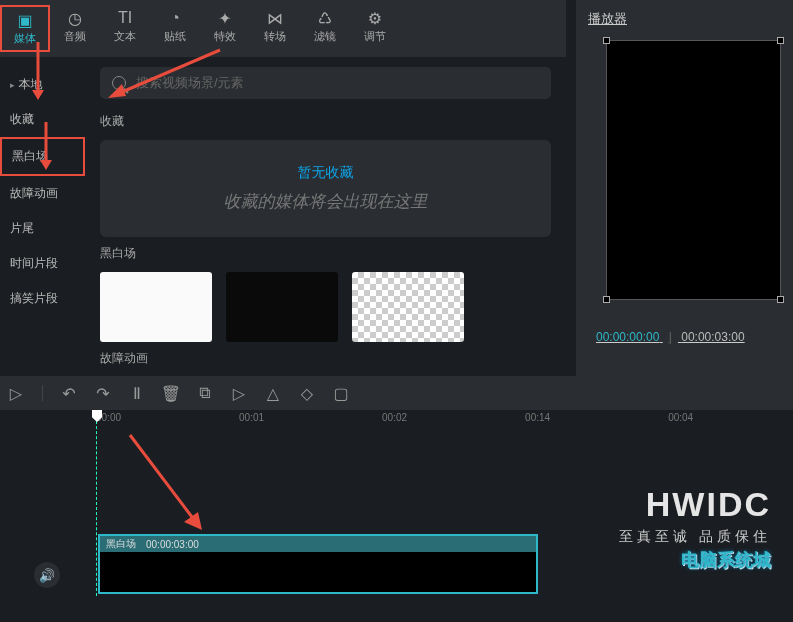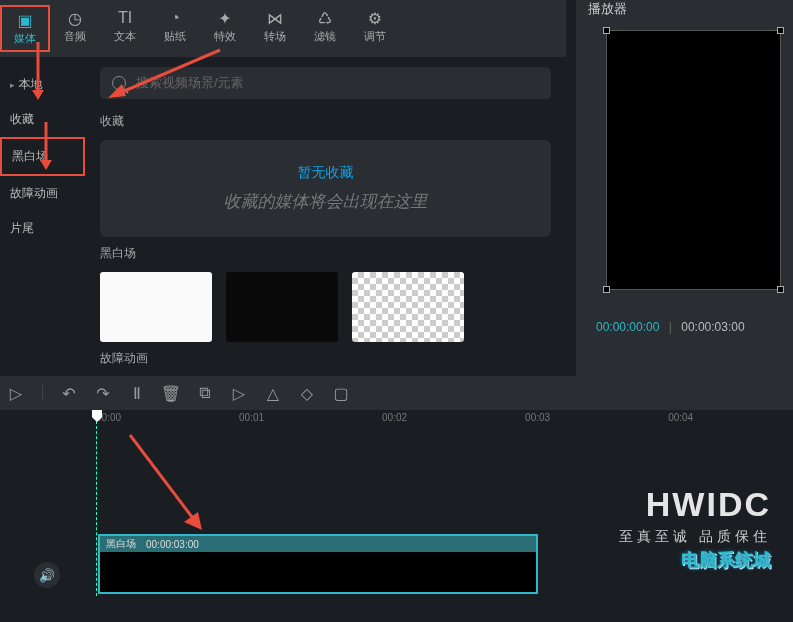--- a/index.html
+++ b/index.html
@@ -48,21 +48,21 @@
   background-color: #fff;
 }
 .glitch-row { display: flex; gap: 14px; margin-top: 8px; }
 .glitch { width: 112px; height: 14px; position: relative; overflow: hidden; border-radius: 2px; }
 .g1 { background: #fff; }
 .g1::after { content: ""; position: absolute; inset: 0; background: linear-gradient(90deg,#000 0 10%,#fff 10% 20%,#000 20% 100%); height: 6px; bottom: 0; top: auto; }
 .g2 { background: linear-gradient(90deg,#c00,#0c0,#00c,#cc0,#0cc,#c0c,#fff,#000); }
 .g3 { background: linear-gradient(90deg,#00f 0 15%,#0ff 15% 25%,#f00 25% 40%,#fff 40% 55%,#00f 55% 100%); }
 .glabel { position: absolute; right: 4px; bottom: 0; font-size: 9px; color: #fff; text-shadow: 0 0 2px #000; }
 
-.player-panel { flex: 1; background: #2a2d31; margin-left: 10px; padding: 0 12px; }
+.player-panel { flex: 1; background: #2a2d31; margin-left: 10px; padding: 10px 12px; text-decoration: underline; }
 .player-title { font-size: 13px; color: #ccc; margin-bottom: 12px; }
 .player-view { width: 175px; height: 260px; margin-left: 18px; background: #000; border: 1px solid #555; position: relative; }
 .player-view .h1 { position: absolute; width: 7px; height: 7px; border: 1px solid #aaa; background: #000; }
 .h-tl { top: -4px; left: -4px; } .h-tr { top: -4px; right: -4px; } .h-bl { bottom: -4px; left: -4px; } .h-br { bottom: -4px; right: -4px; }
 .time-row { margin-top: 30px; margin-left: 8px; font-size: 12px; }
 .time-cur { color: #2fb8c9; }
 .time-sep { color: #666; margin: 0 6px; }
 .time-dur { color: #bbb; }
 
 .timeline-area { position: relative; height: 246px; background: #1a1d21; }
@@ -125,20 +125,22 @@
       </div>
     </div>
 
     <div class="main-row">
       <div class="sidebar">
         <div class="side-item has-arrow">本地</div>
         <div class="side-item">收藏</div>
         <div class="side-item red-box">黑白场</div>
         <div class="side-item">故障动画</div>
         <div class="side-item">片尾</div>
+        <div class="side-item">时间片段</div>
+        <div class="side-item">搞笑片段</div>
       </div>
 
       <div class="content">
         <div class="search-box">
           <div class="search-icon"></div>
           <span class="search-placeholder">搜索视频场景/元素</span>
         </div>
         <div class="section-label">收藏</div>
         <div class="fav-box">
           <div class="fav-title">暂无收藏</div>
@@ -193,21 +195,21 @@
     <span class="tl-icon">⧉</span>
     <span class="tl-icon">▷</span>
     <span class="tl-icon">△</span>
     <span class="tl-icon">◇</span>
     <span class="tl-icon">▢</span>
   </div>
   <div class="ruler">
     <span>00:00</span>
     <span>00:01</span>
     <span>00:02</span>
-    <span>00:03</span>
+    <span>00:14</span>
     <span>00:04</span>
   </div>
   <div class="playhead"></div>
   <div class="clip">
     <div class="clip-header">
       <span class="clip-name">黑白场</span>
       <span>00:00:03:00</span>
     </div>
   </div>
   <div class="mute-btn">🔊</div>

